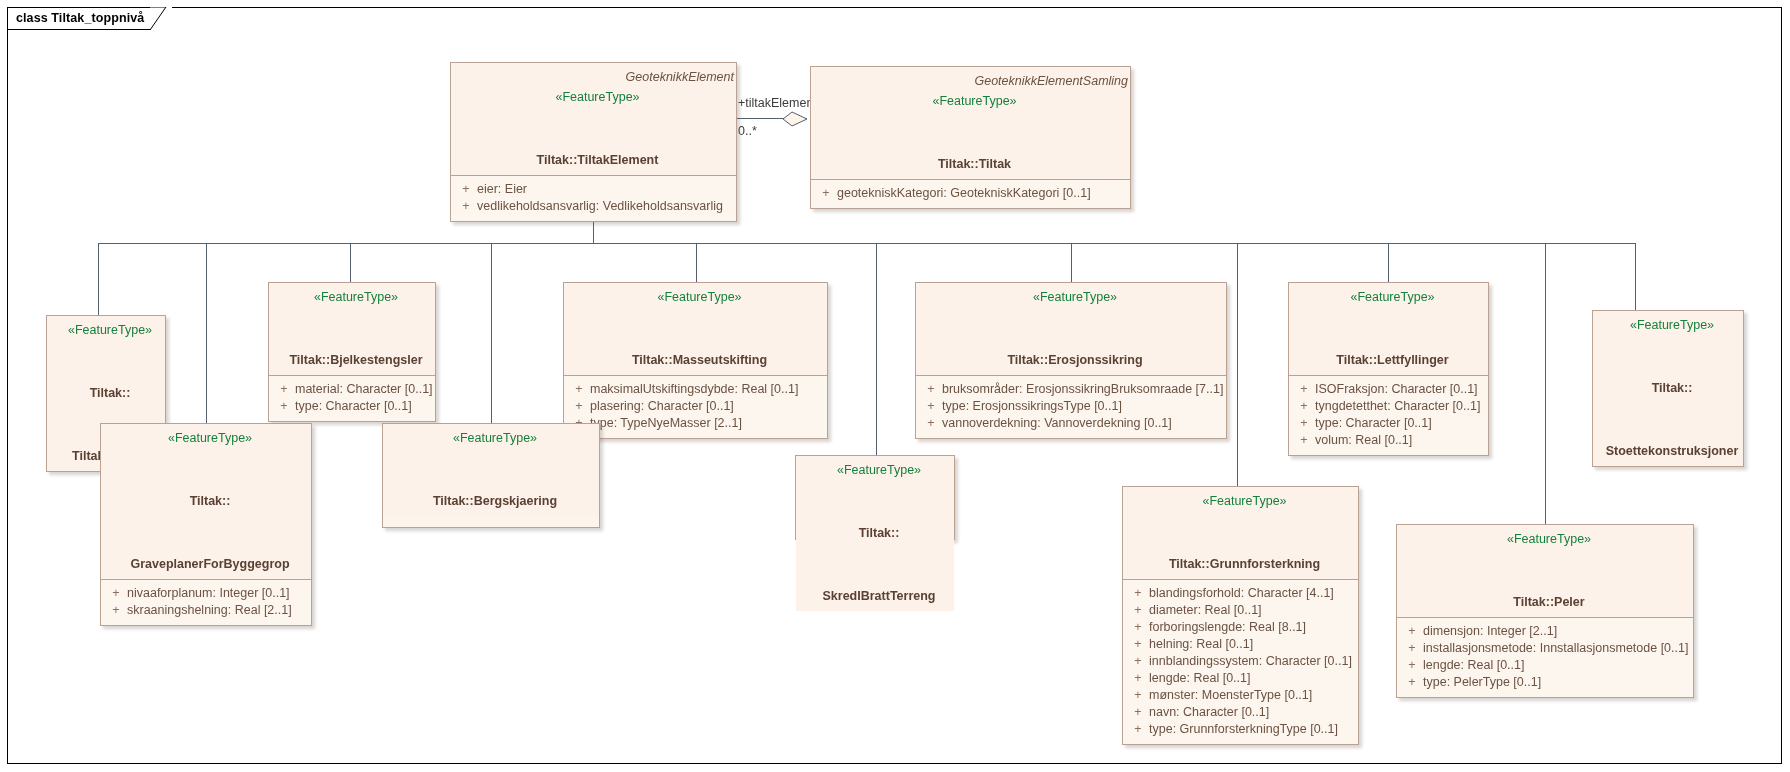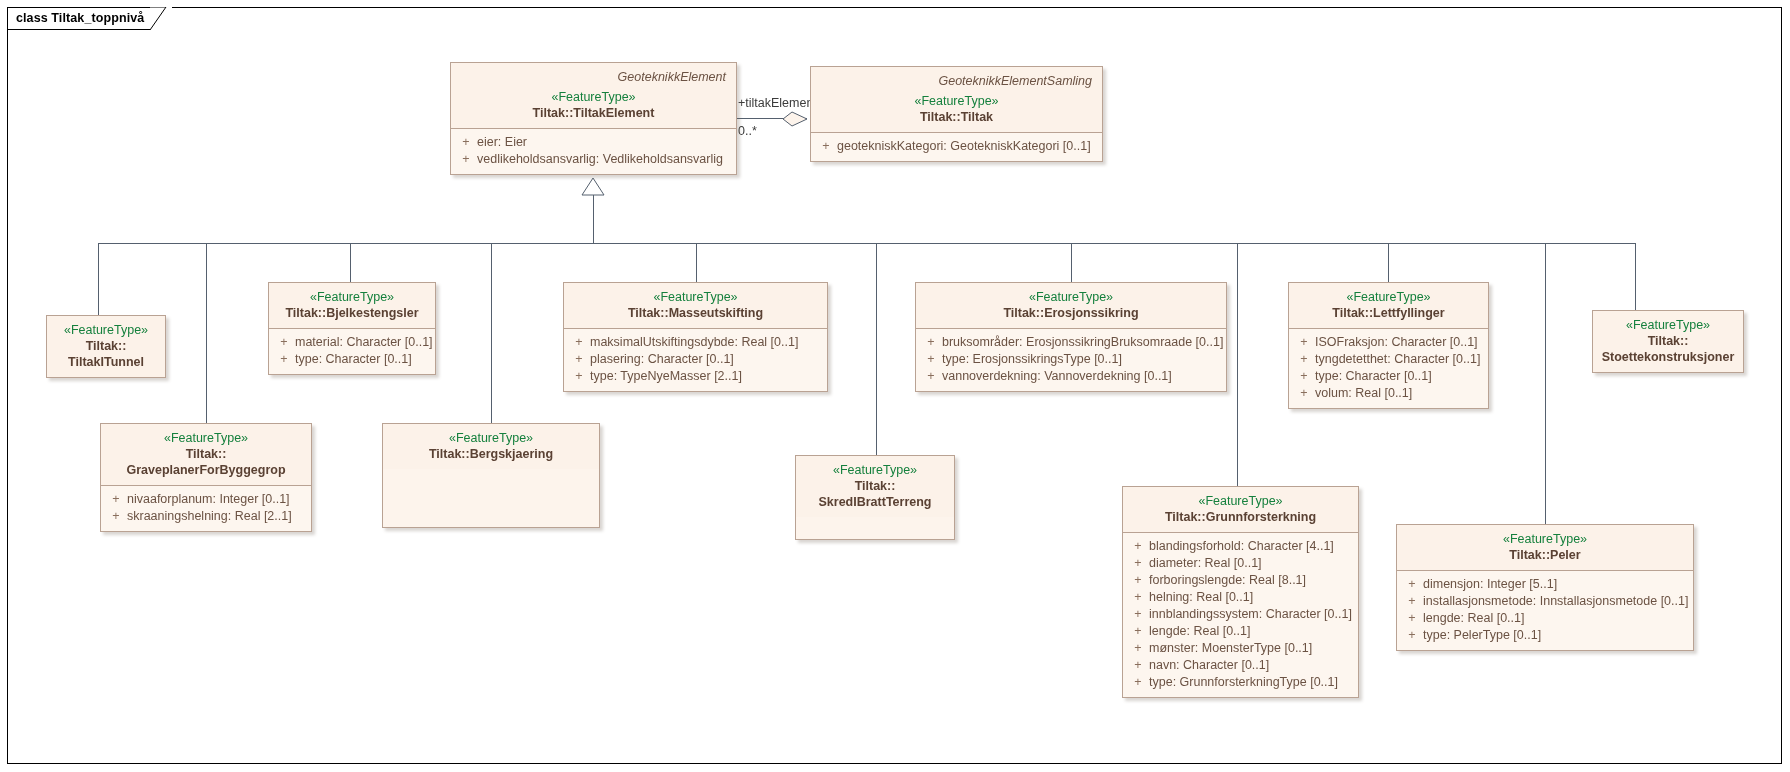--- a/index.html
+++ b/index.html
@@ -71,21 +71,21 @@
   .uml {
     position: absolute;
     box-sizing: border-box;
     background: #fdf4ec;
     border: 1px solid #b9a293;
     box-shadow: 3px 3px 3px rgba(120,105,95,0.28);
     font-size: 12.5px;
     color: #5c4434;
   }
   .uml .head {
-    padding: 6px 8px 7px 8px;
+    padding: 6px 0 7px 8px;
     text-align: center;
     background: #fcf2e9;
     box-sizing: border-box;
   }
   .uml .head.hasattrs {
     border-bottom: 1px solid #b9a293;
   }
   .uml .ctx {
     text-align: right;
     font-style: italic;
@@ -99,20 +99,21 @@
     color: #15803d;
     line-height: 16px;
     white-space: nowrap;
   }
   .uml .cname {
     font-size: 12.5px;
     font-weight: bold;
     color: #5a4133;
     line-height: 16px;
     white-space: nowrap;
+    margin-top: 47px;
   }
   .uml .attrs {
     padding: 5px 4px 6px 4px;
     background: #fdf6ef;
     box-sizing: border-box;
   }
   .uml .attr {
     display: flex;
     line-height: 17px;
     font-size: 12.5px;
@@ -203,21 +204,21 @@
         <span class="vis">+</span>
         <span class="txt">eier: Eier</span>
       </div>
       <div class="attr">
         <span class="vis">+</span>
         <span class="txt">vedlikeholdsansvarlig: Vedlikeholdsansvarlig</span>
       </div>
     </div>
   </div>
 
-  <div class="uml" style="left:810px; top:66px; width:293px;">
+  <div class="uml" style="left:810px; top:66px; width:321px;">
     <div class="head hasattrs">
       <div class="ctx">GeoteknikkElementSamling</div>
       <div class="stereo">«FeatureType»</div>
       <div class="cname">Tiltak::Tiltak</div>
     </div>
     <div class="attrs">
       <div class="attr">
         <span class="vis">+</span>
         <span class="txt">geotekniskKategori: GeotekniskKategori [0..1]</span>
       </div>
@@ -304,21 +305,21 @@
   </div>
 
   <div class="uml" style="left:915px; top:282px; width:312px;">
     <div class="head hasattrs">
       <div class="stereo">«FeatureType»</div>
       <div class="cname">Tiltak::Erosjonssikring</div>
     </div>
     <div class="attrs">
       <div class="attr">
         <span class="vis">+</span>
-        <span class="txt">bruksområder: ErosjonssikringBruksomraade [0..1]</span>
+        <span class="txt">bruksområder: ErosjonssikringBruksomraade [7..1]</span>
       </div>
       <div class="attr">
         <span class="vis">+</span>
         <span class="txt">type: ErosjonssikringsType [0..1]</span>
       </div>
       <div class="attr">
         <span class="vis">+</span>
         <span class="txt">vannoverdekning: Vannoverdekning [0..1]</span>
       </div>
     </div>
@@ -395,21 +396,21 @@
   </div>
 
   <div class="uml" style="left:1396px; top:524px; width:298px;">
     <div class="head hasattrs">
       <div class="stereo">«FeatureType»</div>
       <div class="cname">Tiltak::Peler</div>
     </div>
     <div class="attrs">
       <div class="attr">
         <span class="vis">+</span>
-        <span class="txt">dimensjon: Integer [5..1]</span>
+        <span class="txt">dimensjon: Integer [2..1]</span>
       </div>
       <div class="attr">
         <span class="vis">+</span>
         <span class="txt">installasjonsmetode: Innstallasjonsmetode [0..1]</span>
       </div>
       <div class="attr">
         <span class="vis">+</span>
         <span class="txt">lengde: Real [0..1]</span>
       </div>
       <div class="attr">

